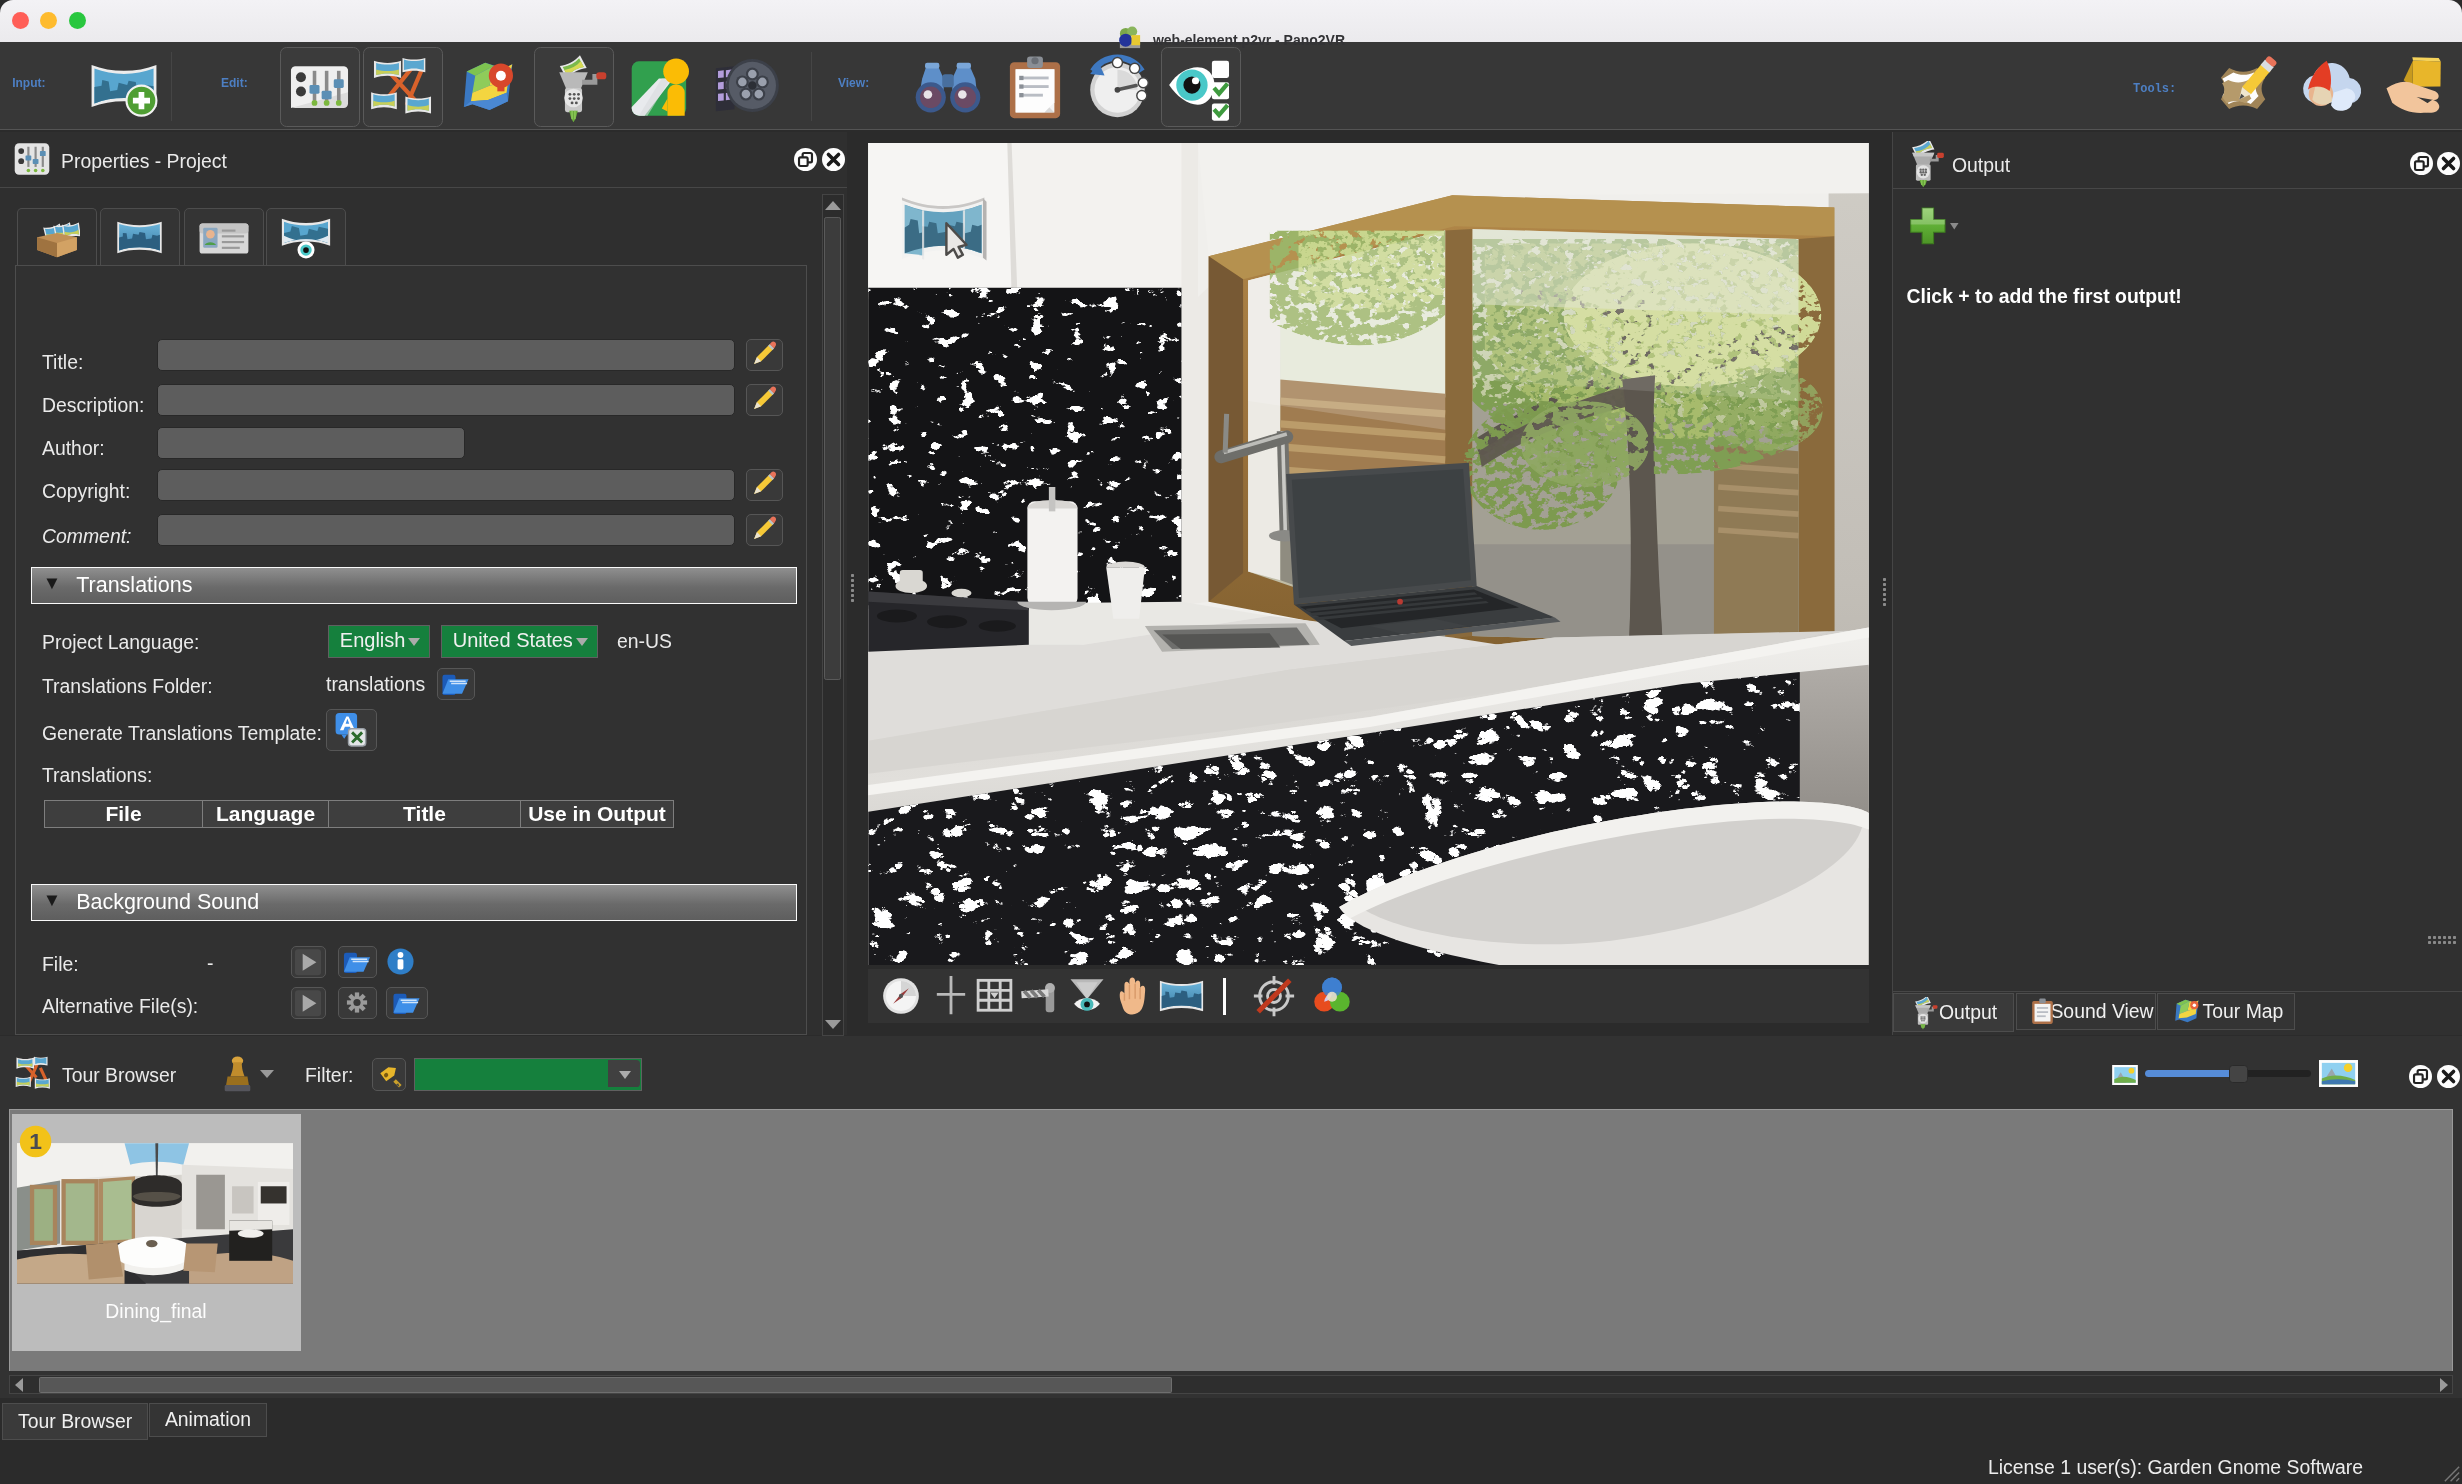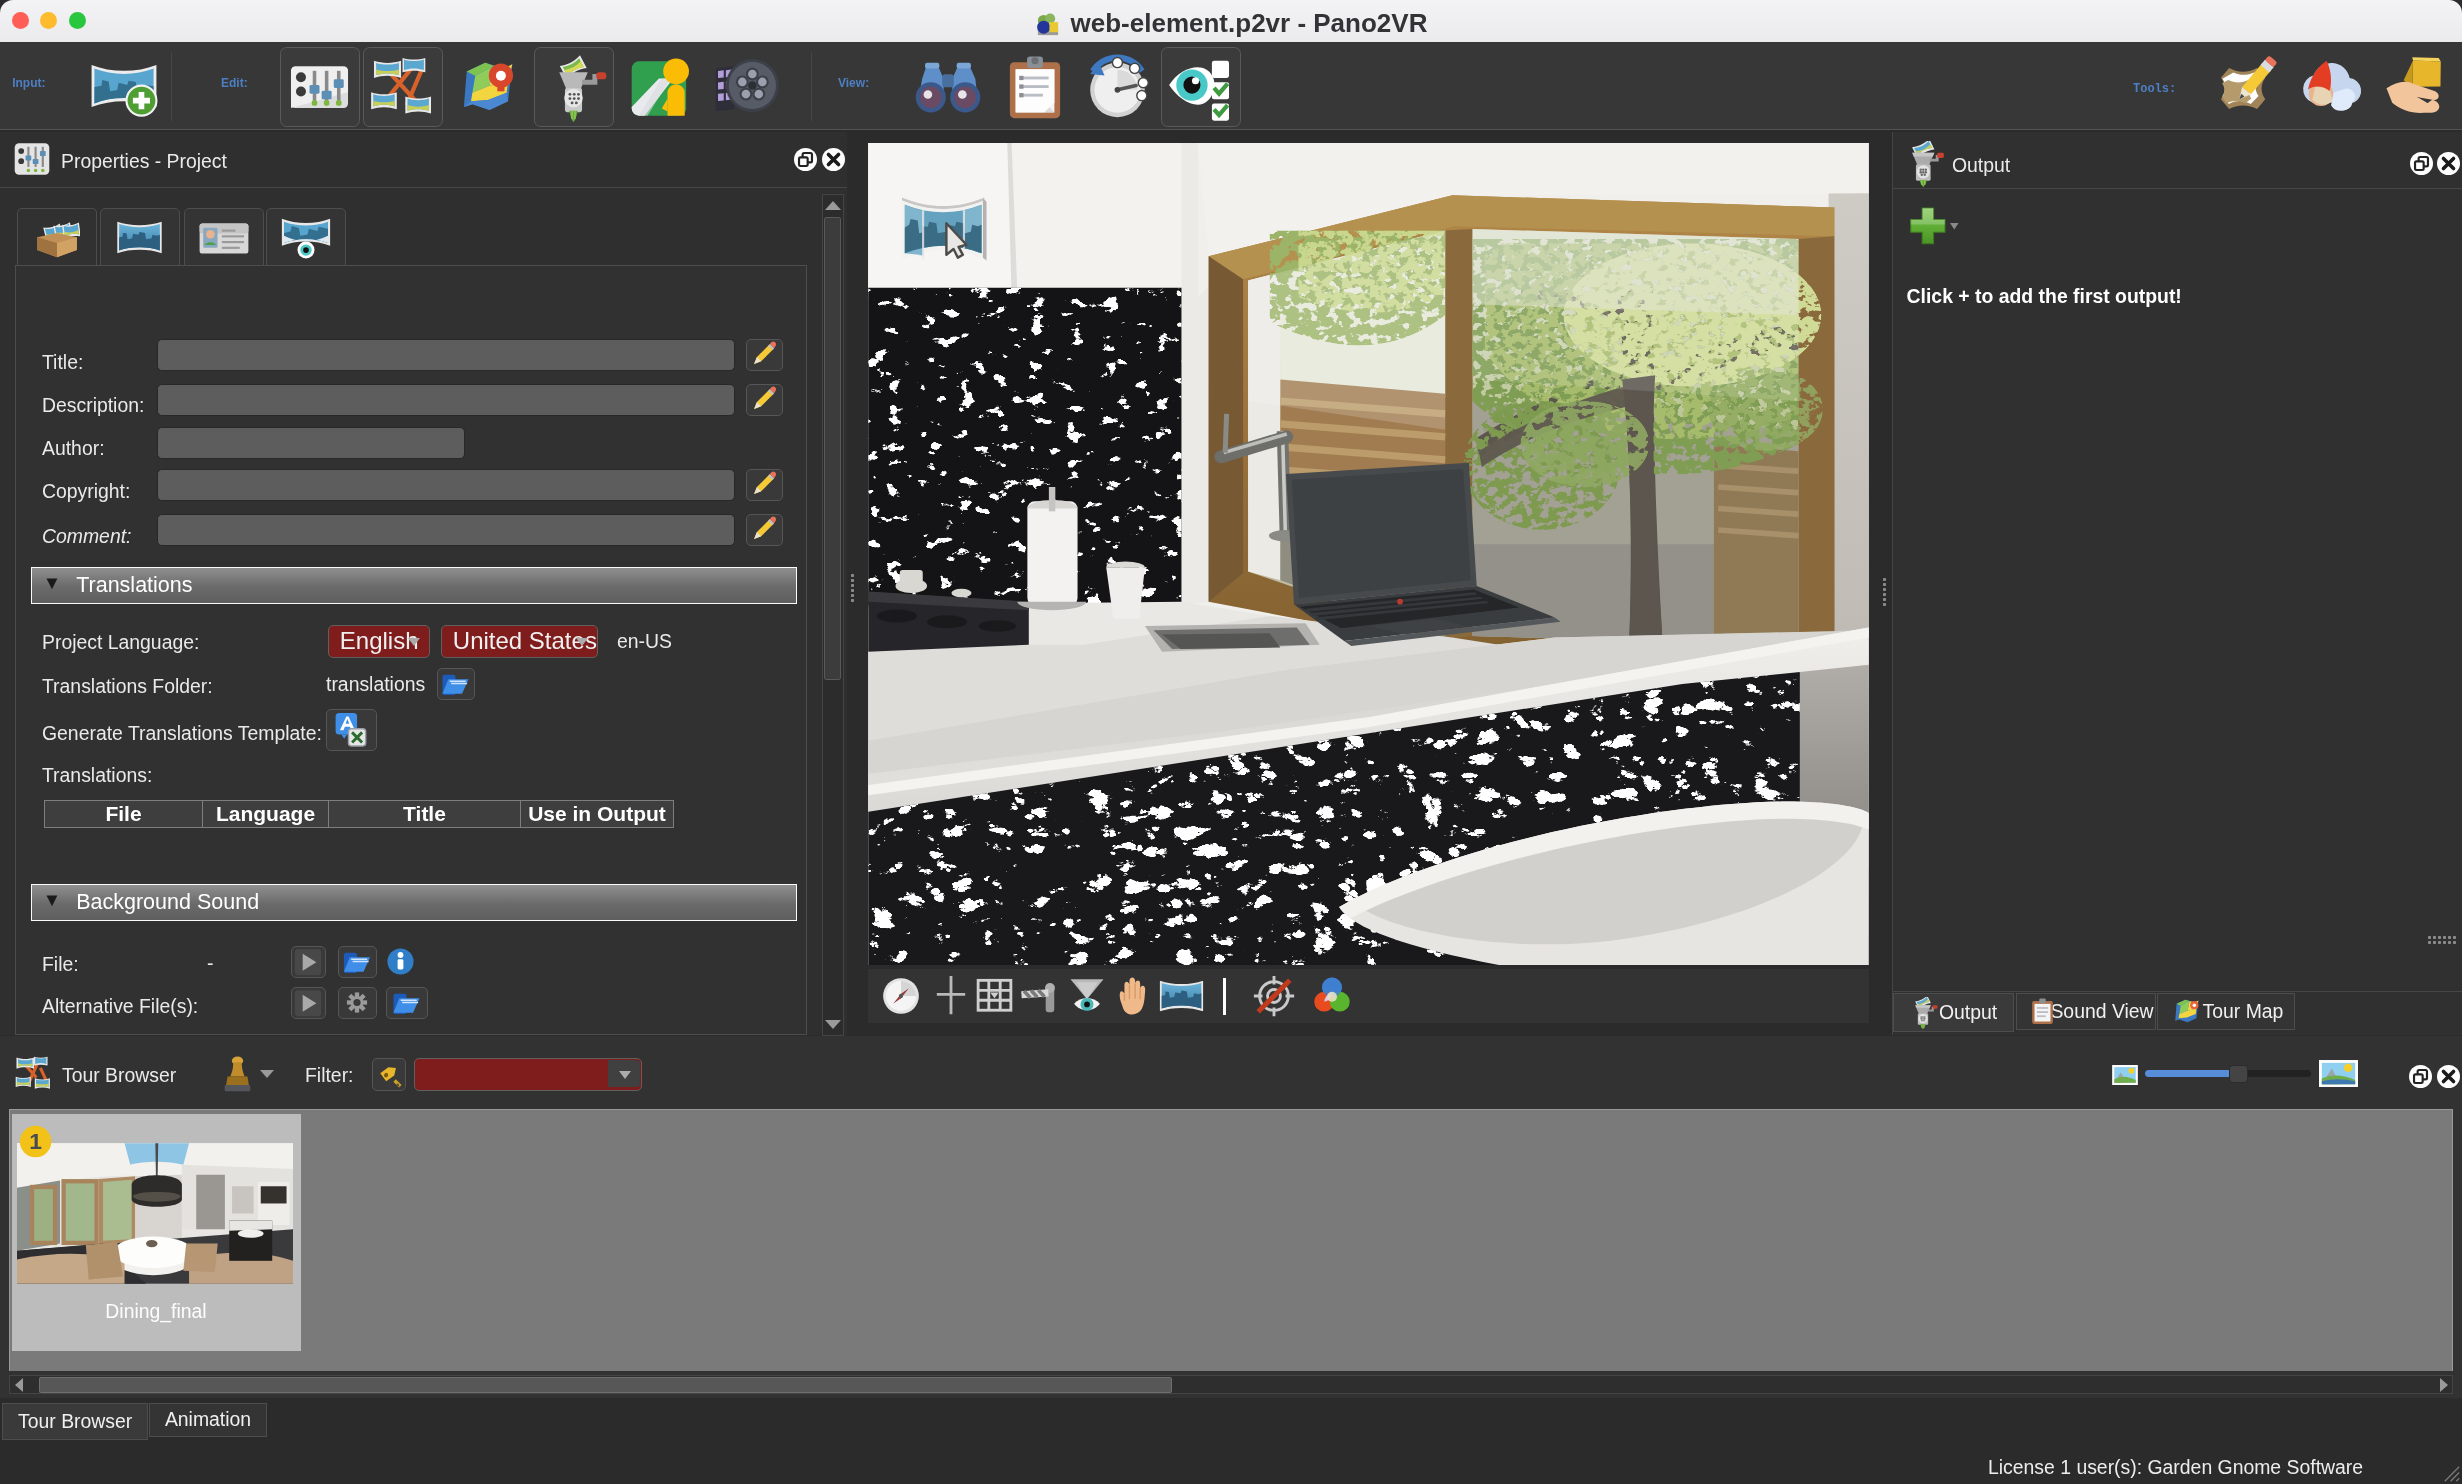--- a/index.html
+++ b/index.html
@@ -1,36 +1,36 @@
 <!DOCTYPE html>
 <html style="font-size:11.5px"><head><meta charset="utf-8">
 <style>
 html,body{margin:0;padding:0;width:2462px;height:1484px;overflow:hidden;background:#2b2b2b;font-family:"Liberation Sans",sans-serif;}
 *{box-sizing:border-box;}
 .abs{position:absolute;}
 svg{display:block;}
 #titlebar{position:absolute;left:0;top:0;width:2462px;height:42px;background:linear-gradient(#f3f2f5,#ebeaed);border-radius:13px 13px 0 0;}
 .tl{position:absolute;top:11.5px;width:17px;height:17px;border-radius:50%;}
-#title{position:absolute;top:1px;left:0;width:100%;height:42px;line-height:44px;text-align:center;font-size:26px;font-weight:bold;color:#333336;}
+#title{position:absolute;top:18px;left:0;width:100%;height:42px;line-height:44px;text-align:center;font-size:14px;font-weight:bold;color:#333336;}
 #toolbar{position:absolute;left:0;top:42px;width:2462px;height:88px;background:#373737;border-bottom:1.4px solid #545454;}
 .lbl{position:absolute;font-size:12px;font-weight:bold;color:#4d7fc3;}
 .tbtn{position:absolute;border:1.4px solid #5a5a5a;border-radius:6.5px;background:#3b3b3b;}
 .vsep{position:absolute;top:10px;height:69px;width:1.4px;background:#2d2d2d;border-right:0.7px solid #454545;}
 #leftpanel{position:absolute;left:0;top:132px;width:847px;height:903px;background:#2f2f2f;}
 #lp-head{position:absolute;left:0;top:5.7px;width:847px;height:50px;border-bottom:1.4px solid #474747;}
 .ptitle{font-size:19.4px;color:#eaeaea;}
 .circbtn{position:absolute;width:23px;height:23px;border-radius:50%;background:#fdfdfd;}
 .tab{position:absolute;top:76px;height:59px;width:80px;background:#343434;border:1.4px solid #4d4d4d;border-radius:5px 5px 0 0;}
 #tabpage{position:absolute;left:15px;top:133px;width:792px;height:770px;border:0.7px solid #4d4d4d;background:#313131;}
 .sechead{position:absolute;left:31px;width:766px;height:37px;border:1.4px solid #fafafa;background:linear-gradient(#8f8f8f,#6a6a6a 55%,#5e5e5e);color:#fff;font-size:21.5px;line-height:34px;}
 .sechead .tri{display:inline-block;margin:0 15px 0 10.8px;transform:translateY(-2.9px);font-size:18.6px;color:#1a1a1a;}
 .field{position:absolute;background:#5d5d5d;border:1.4px solid #282828;border-radius:5px;height:32px;}
 .flabel{position:absolute;color:#eaeaea;font-size:19.4px;}
 .pencilbtn{position:absolute;width:37px;height:32px;background:#393939;border:1.4px solid #565656;border-radius:5px;}
-.combo{position:absolute;height:33px;background:#7f1d1d;border:1.4px solid #606060;border-radius:5px;color:#f0f0f0;font-size:24px;line-height:29px;padding-left:10.8px;}
+.combo{position:absolute;height:33px;background:#15803d;border:1.4px solid #606060;border-radius:0;color:#f0f0f0;font-size:20px;line-height:29px;padding-left:10.8px;}
 .combo .arr{position:absolute;right:8.6px;top:12.2px;width:0;height:0;border-left:6.5px solid transparent;border-right:6.5px solid transparent;border-top:8px solid #ababab;}
 .sqbtn{position:absolute;background:#393939;border:1.4px solid #565656;border-radius:5px;}
 table.tr-table{position:absolute;left:44px;top:668px;border-collapse:collapse;table-layout:fixed;padding-left:40px;}
 table.tr-table th{background:#3e3e3e;color:#fff;font-size:21px;font-weight:bold;border:1.4px solid #7e7e7e;height:23px;}
 table.tr-table td{background:#6e6e6e;color:#fff;font-size:21px;border:1.4px solid #7e7e7e;height:31px;padding-left:10px;font-weight:normal;}
 #lp-scroll{position:absolute;left:822px;top:62px;width:21.5px;height:842px;background:#2c2c2c;border:0.7px solid #444;}
 #lp-thumb{position:absolute;left:1.4px;top:21.5px;width:17px;height:463px;background:#3c3c3c;border:0.7px solid #5a5a5a;border-radius:2.2px;}
 .scrollarrow{width:0;height:0;border-left:8px solid transparent;border-right:8px solid transparent;position:absolute;left:2.2px;}
 #viewer{position:absolute;left:868px;top:143px;width:1001px;height:822px;}
 #vtoolbar{position:absolute;left:868px;top:969px;width:1001px;height:54px;background:#333333;}

